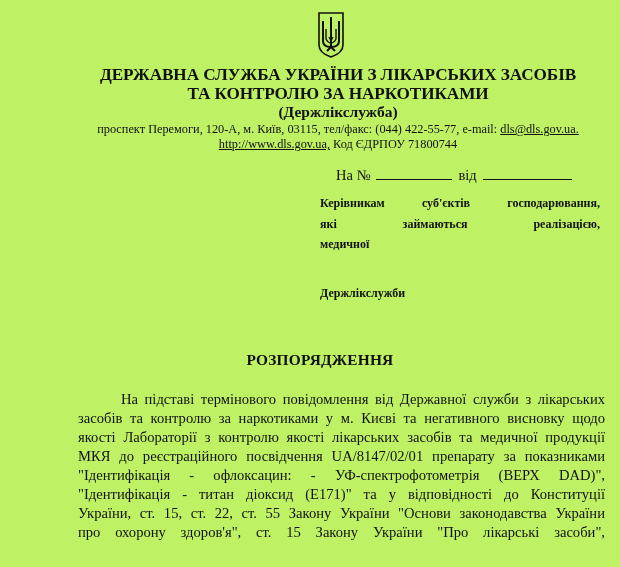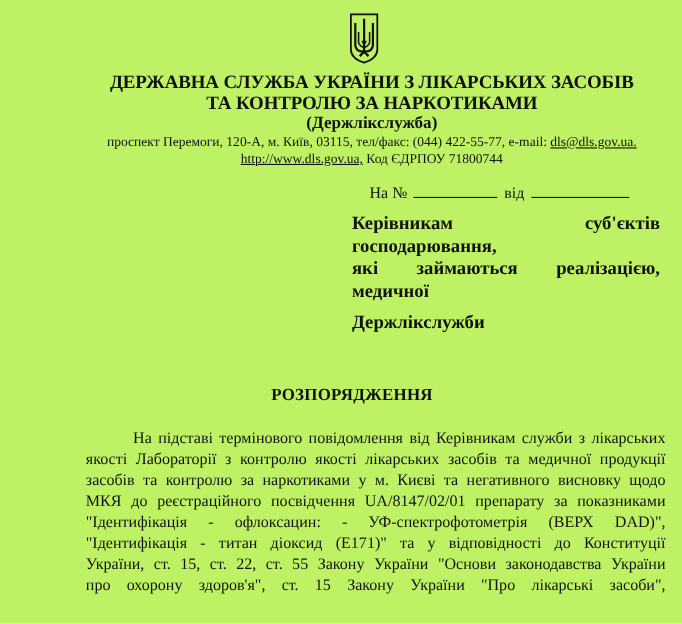--- a/index.html
+++ b/index.html
@@ -77,21 +77,21 @@
       height: 13px;
       vertical-align: baseline;
     }
     .ref .b1 { width: 76px; margin: 0 6px; }
     .ref .b2 { width: 89px; margin-left: 6px; }
     .addressee {
       position: absolute;
       left: 320px;
       width: 280px;
       font-weight: bold;
-      font-size: 17px;
+      font-size: 12px;
       line-height: 20.5px;
       text-align: justify;
       text-align-last: left;
     }
     .addressee.a1 { top: 193px; }
     .addressee.a2 { top: 283px; }
     .doc-type {
       position: absolute;
       left: 0;
       width: 640px;
@@ -151,23 +151,23 @@
     <div>медичної</div>
   </div>
 
   <div class="addressee a2">
     <div>Держлікслужби</div>
   </div>
 
   <div class="doc-type">РОЗПОРЯДЖЕННЯ</div>
 
   <div class="body-text">
-    <span class="line first">На підставі термінового повідомлення від Керівникам служби з лікарських</span>
+    <span class="line first">На підставі термінового повідомлення від Державної служби з лікарських</span>
+    <span class="line">засобів та контролю за наркотиками у м. Києві та негативного висновку щодо</span>
     <span class="line">якості Лабораторії з контролю якості лікарських засобів та медичної продукції</span>
-    <span class="line">засобів та контролю за наркотиками у м. Києві та негативного висновку щодо</span>
     <span class="line">МКЯ до реєстраційного посвідчення UA/8147/02/01 препарату за показниками</span>
     <span class="line">"Ідентифікація - офлоксацин: - УФ-спектрофотометрія (ВЕРХ DAD)",</span>
     <span class="line">"Ідентифікація - титан діоксид (Е171)" та у відповідності до Конституції</span>
     <span class="line">України, ст. 15, ст. 22, ст. 55 Закону України "Основи законодавства України</span>
     <span class="line">про охорону здоров'я", ст. 15 Закону України "Про лікарські засоби",</span>
   </div>
 
 </div>
 
 </body></html>

